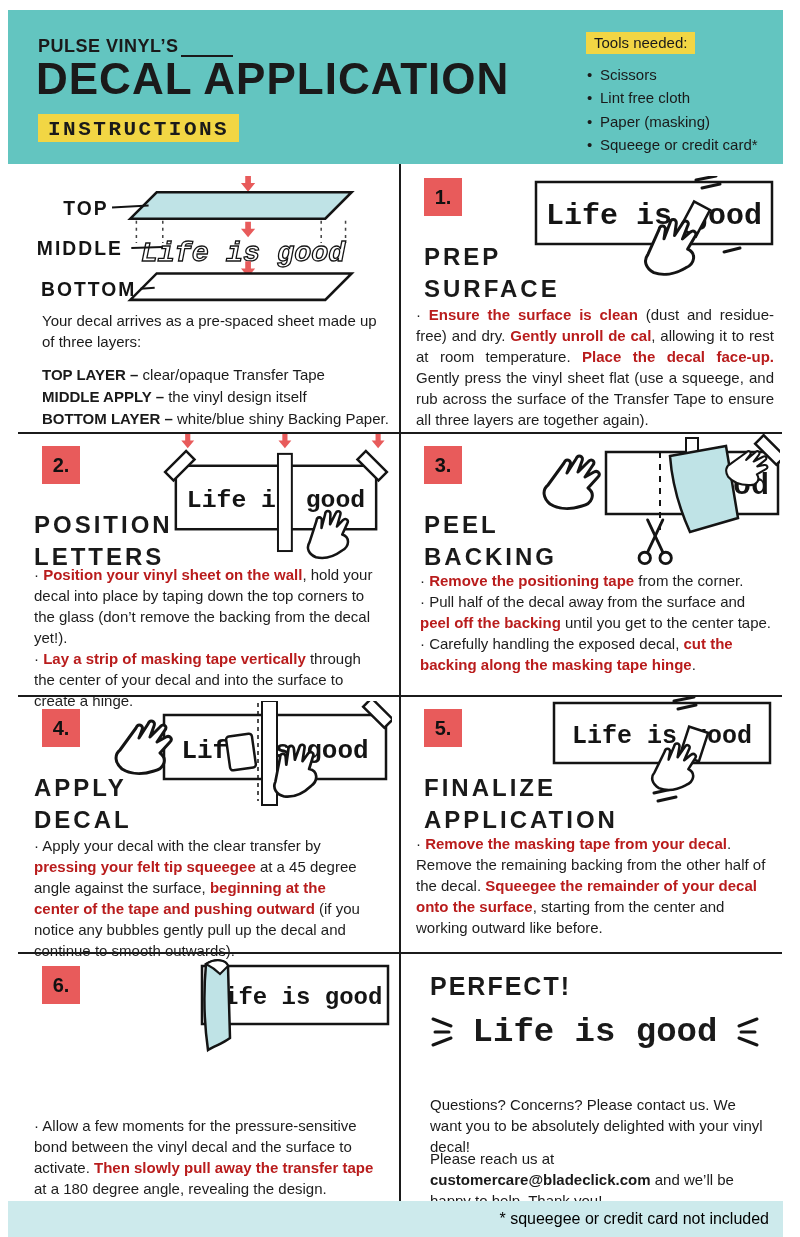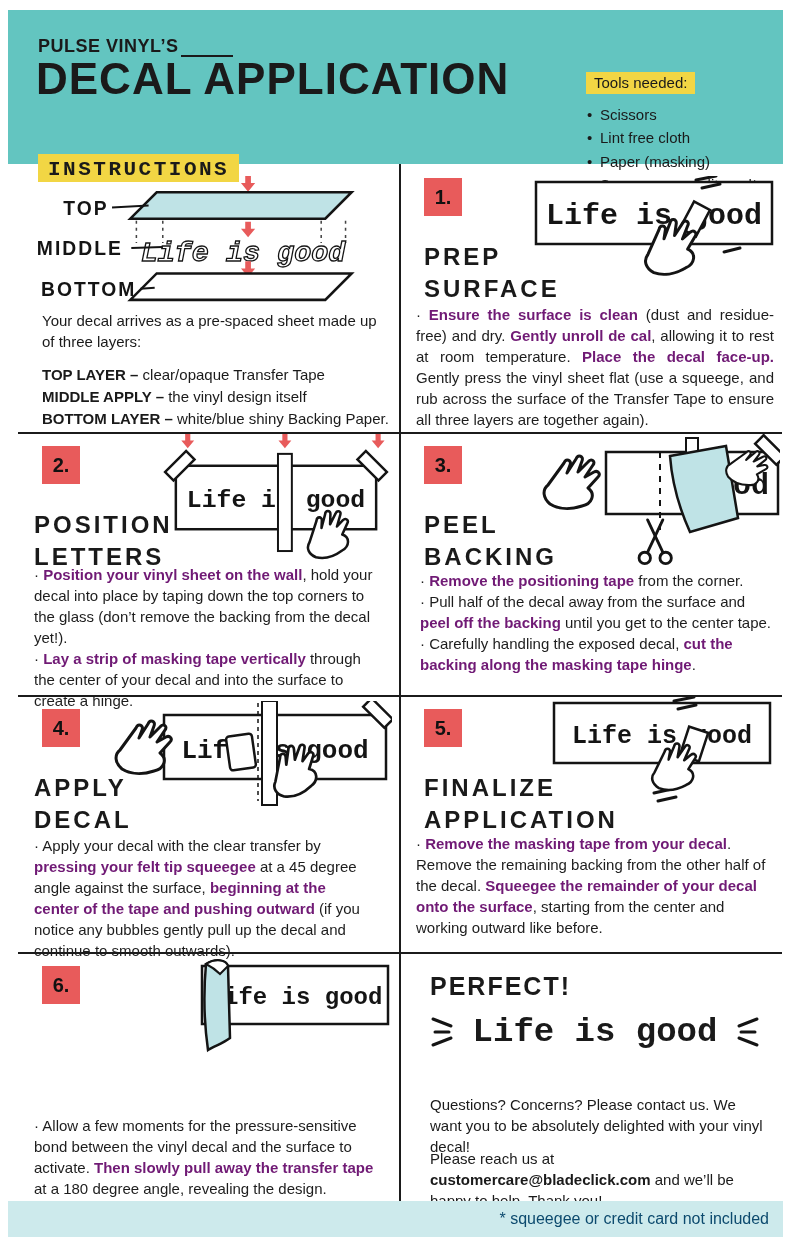--- a/index.html
+++ b/index.html
@@ -10,21 +10,21 @@
   html,body{background:#fff;}
   body{font-family:"Liberation Sans",sans-serif;color:var(--ink);}
   .page{position:relative;width:800px;height:1237px;background:#fff;overflow:hidden;}
 
   
   .hdr{position:absolute;left:8px;top:10px;width:775px;height:154px;background:var(--teal);}
   .brand-row{position:absolute;left:30px;top:26px;display:flex;align-items:flex-end;}
   .brand{font-size:18px;font-weight:700;letter-spacing:.5px;}
   .brand-line{display:inline-block;width:52px;border-bottom:2px solid var(--ink);margin-left:2px;}
   .title{position:absolute;left:28px;top:47px;font-size:44px;font-weight:800;letter-spacing:1px;line-height:1;}
-  .hl{background:var(--yellow);display:inline-block;margin-top:40px;}
+  .hl{background:var(--yellow);display:inline-block;}
   .subtitle{position:absolute;left:30px;top:104px;font-size:21px;font-weight:700;letter-spacing:2.5px;padding:4px 10px 1px;font-family:Liberation Mono, monospace;}
   .tools{position:absolute;left:578px;top:22px;width:190px;}
   .tools-label{font-size:15px;padding:2px 8px 3px;}
   .tools-list{list-style:none;margin-top:9px;}
   .tools-list li{font-size:15px;line-height:1.55;padding-left:14px;position:relative;}
   .tools-list li::before{content:"•";position:absolute;left:1px;}
 
   
   .vline{position:absolute;left:399px;top:164px;width:2px;height:1037px;background:#1b1b1b;}
   .hline{position:absolute;left:18px;width:764px;height:2px;background:#1b1b1b;}
@@ -32,41 +32,41 @@
   
   .cell{position:absolute;}
   .badge{position:absolute;width:38px;height:38px;background:var(--red);
          display:flex;align-items:center;justify-content:center;
          font-size:20px;font-weight:700;color:#111;}
   .step-title{position:absolute;font-size:24px;font-weight:800;letter-spacing:3px;
               line-height:1.32;white-space:pre-line;margin-top:17px;}
   .illo{position:absolute;}
   .body{position:absolute;font-size:15px;line-height:21px;color:#1d1d1d;}
   .body p{margin:0;}
-  .body b{color:#701a75;}
+  .body b{color:#b91c1c;}
   .just{text-align:justify;}
 
   .mono-t{font-family:"Liberation Mono","DejaVu Sans Mono",monospace;font-weight:700;}
 
   
   .intro{position:absolute;left:22px;top:146px;width:348px;font-size:15px;line-height:21px;}
   .layer-list{position:absolute;left:22px;top:200px;font-size:15px;line-height:22px;}
 
   
   .perfect-title{position:absolute;left:20px;top:20px;font-size:25px;font-weight:800;letter-spacing:2px;}
   .perfect-decal{position:absolute;left:0;top:60px;width:370px;display:flex;
                  align-items:center;justify-content:center;gap:16px;}
   .perfect-decal .decal-word{font-family:"Liberation Mono","DejaVu Sans Mono",monospace;
                  font-weight:700;font-size:34px;}
   .perfect p{position:absolute;left:20px;width:336px;font-size:15px;line-height:21px;}
 
   
   .footbar{position:absolute;left:8px;top:1201px;width:775px;height:36px;background:var(--pale);
            display:flex;align-items:center;justify-content:flex-end;padding-right:14px;
-           font-size:16px;color:#0c4a6e;}
+           font-size:16px;color:#000000;}
 </style>
 </head>
 <body>
 
 <svg width="0" height="0" style="position:absolute" aria-hidden="true">
   <defs>
     <g id="hand" stroke="#141414" stroke-width="3" fill="#fff" stroke-linejoin="round" stroke-linecap="round">
       <path d="M10,58 C3,52 2,44 8,39 L24,17 C26,12 32,14 30,19 L27,27
                L36,13 C38,8 44,10 42,15 L38,26
                L48,16 C51,12 56,15 53,19 L45,31

